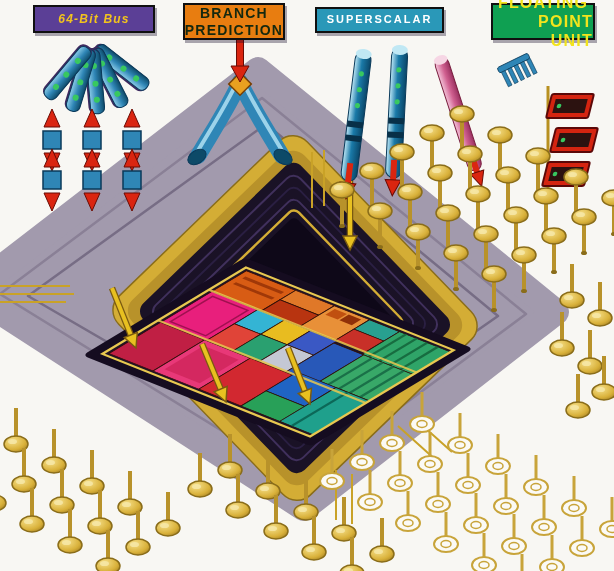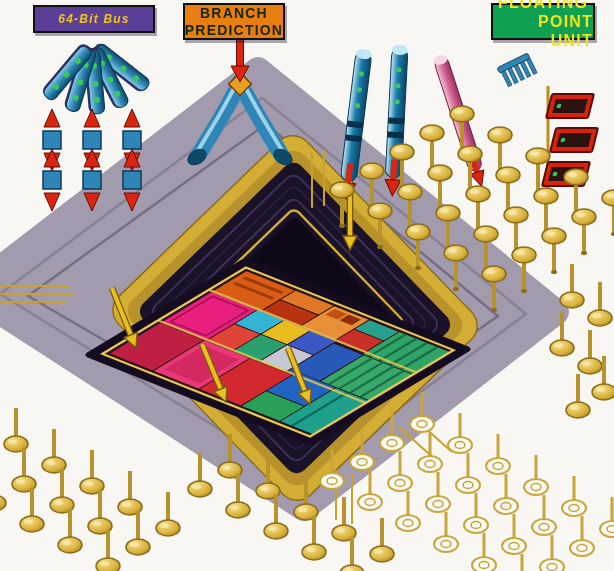--- a/index.html
+++ b/index.html
@@ -394,17 +394,20 @@
       </g>
   </svg>
 
   <div class="callout" id="label-bus">
     <span>64-Bit Bus</span>
   </div>
   <div class="callout" id="label-branch">
     <span>BRANCH</span>
     <span>PREDICTION</span>
   </div>
+  <div class="callout" id="label-super">
+    <span>SUPERSCALAR</span>
+  </div>
   <div class="callout" id="label-fpu">
     <span>FLOATING</span>
     <span>POINT UNIT</span>
   </div>
 </div>
 
 </body></html>

